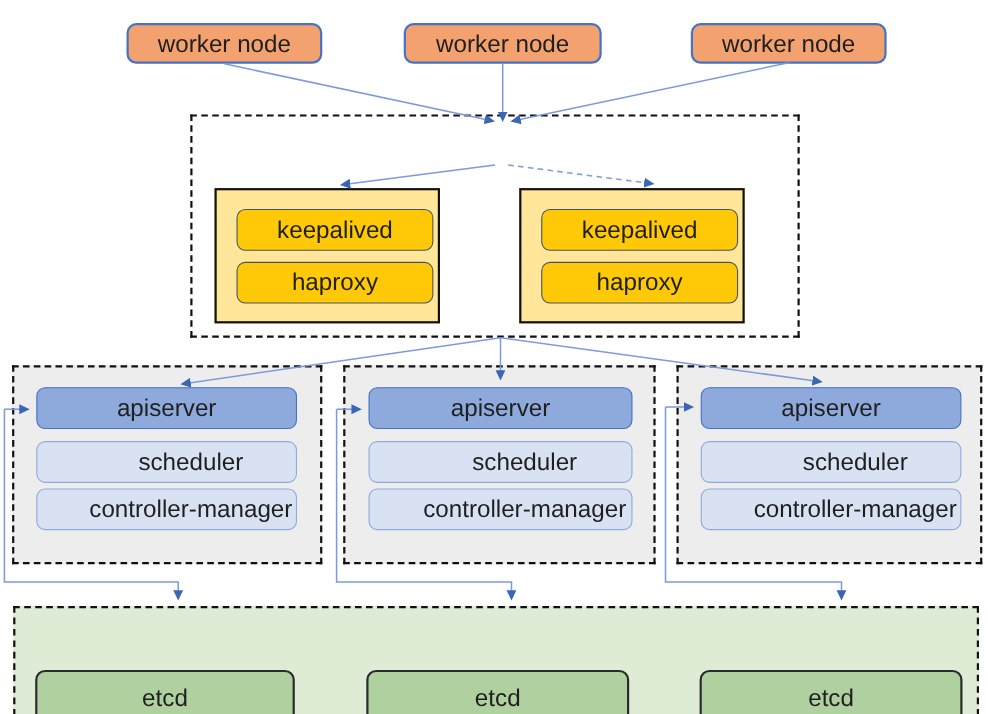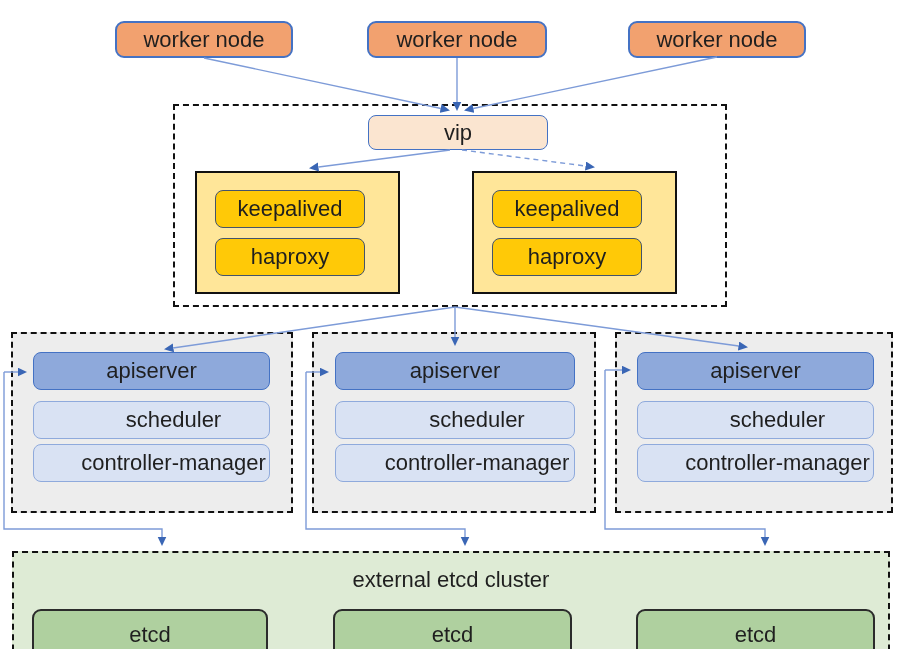--- a/index.html
+++ b/index.html
@@ -33,21 +33,21 @@
   .vip{
     left:368px;top:99px;width:180px;height:35px;
     background:var(--vip-fill);border:1.5px solid var(--accent-blue);border-radius:8px;
   }
   
   .lb-pair{position:absolute;top:155px;width:205px;height:123px;box-sizing:border-box;
     background:var(--gold-container-fill);border:2.5px solid #111;}
   .lbL{left:195px;}
   .lbR{left:472px;}
   .gold{
-    width:150px;height:38px;background:var(--gold-fill);
+    width:179px;height:38px;background:var(--gold-fill);
     border:1.5px solid #44546A;border-radius:8px;
   }
   .kL{left:215px;top:174px;}
   .hL{left:215px;top:222px;}
   .kR{left:492px;top:174px;}
   .hR{left:492px;top:222px;}
   
   .api{background:var(--blue-fill);border:1.5px solid var(--accent-blue);border-radius:8px;height:38px;}
   .row{background:var(--lightblue-fill);border:1.5px solid #8FAADC;border-radius:8px;height:38px;padding-left:44px;}
   .c1{left:33px;width:237px;}
@@ -73,21 +73,20 @@
 <body>
 
 <div class="stage">
 
   <div class="box worker w1">worker node</div>
   <div class="box worker w2">worker node</div>
   <div class="box worker w3">worker node</div>
 
   <div class="dashed ha-group"></div>
 
-  <div class="box vip">vip</div>
 
   <div class="lb-pair lbL"></div>
   <div class="lb-pair lbR"></div>
   <div class="box gold kL">keepalived</div>
   <div class="box gold hL">haproxy</div>
   <div class="box gold kR">keepalived</div>
   <div class="box gold hR">haproxy</div>
 
   <div class="dashed cp-group cp1"></div>
   <div class="dashed cp-group cp2"></div>
@@ -99,21 +98,20 @@
 
   <div class="box api c2 r1">apiserver</div>
   <div class="box row c2 r2">scheduler</div>
   <div class="box row c2 r3">controller-manager</div>
 
   <div class="box api c3 r1">apiserver</div>
   <div class="box row c3 r2">scheduler</div>
   <div class="box row c3 r3">controller-manager</div>
 
   <div class="dashed etcd-cluster"></div>
-  <div class="cluster-title">external etcd cluster</div>
   <div class="box etcd e1">etcd</div>
   <div class="box etcd e2">etcd</div>
   <div class="box etcd e3">etcd</div>
 
   <svg class="wires" viewBox="0 0 898 649" xmlns="http://www.w3.org/2000/svg">
     <defs>
       <marker id="arr" markerWidth="11" markerHeight="10" refX="7.5" refY="4.5" orient="auto" markerUnits="userSpaceOnUse">
         <path class="arrowhead" d="M0,0 L9.5,4.5 L0,9 z"></path>
       </marker>
     </defs>

